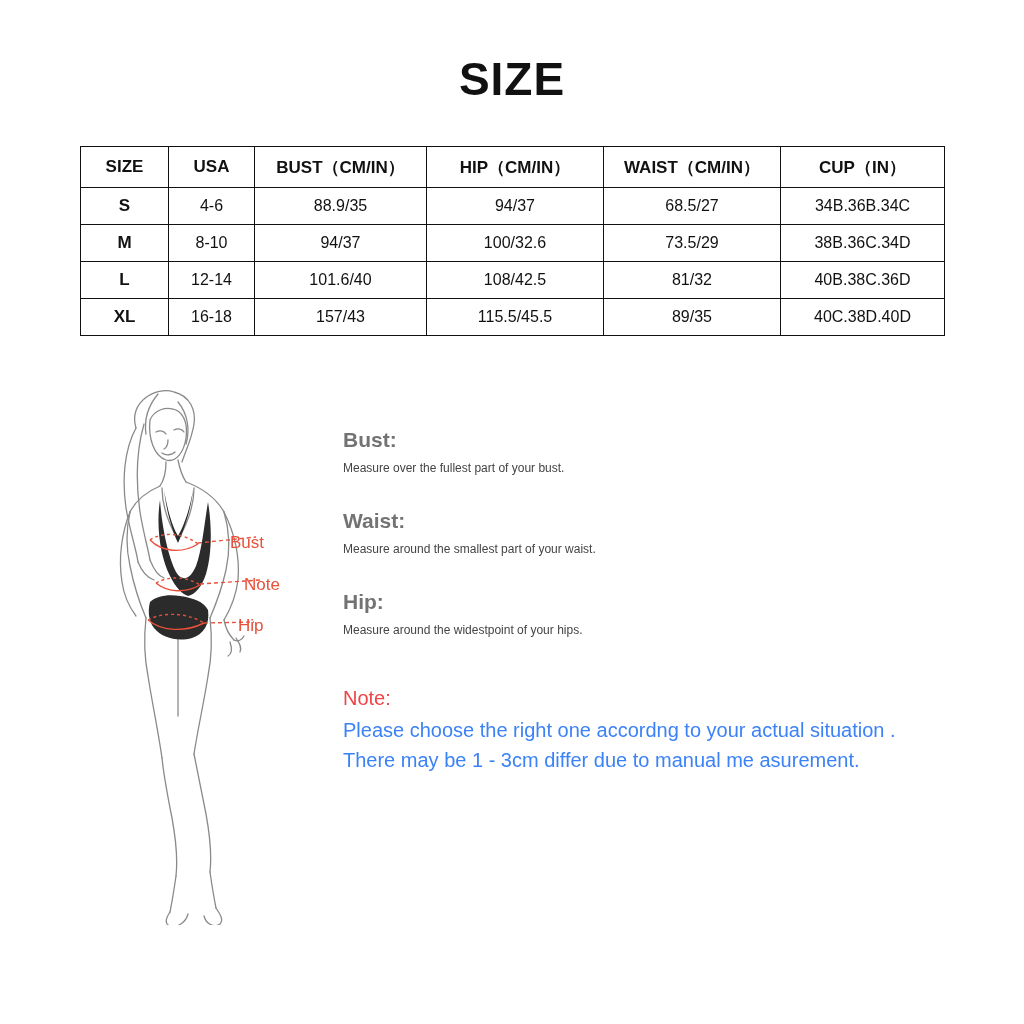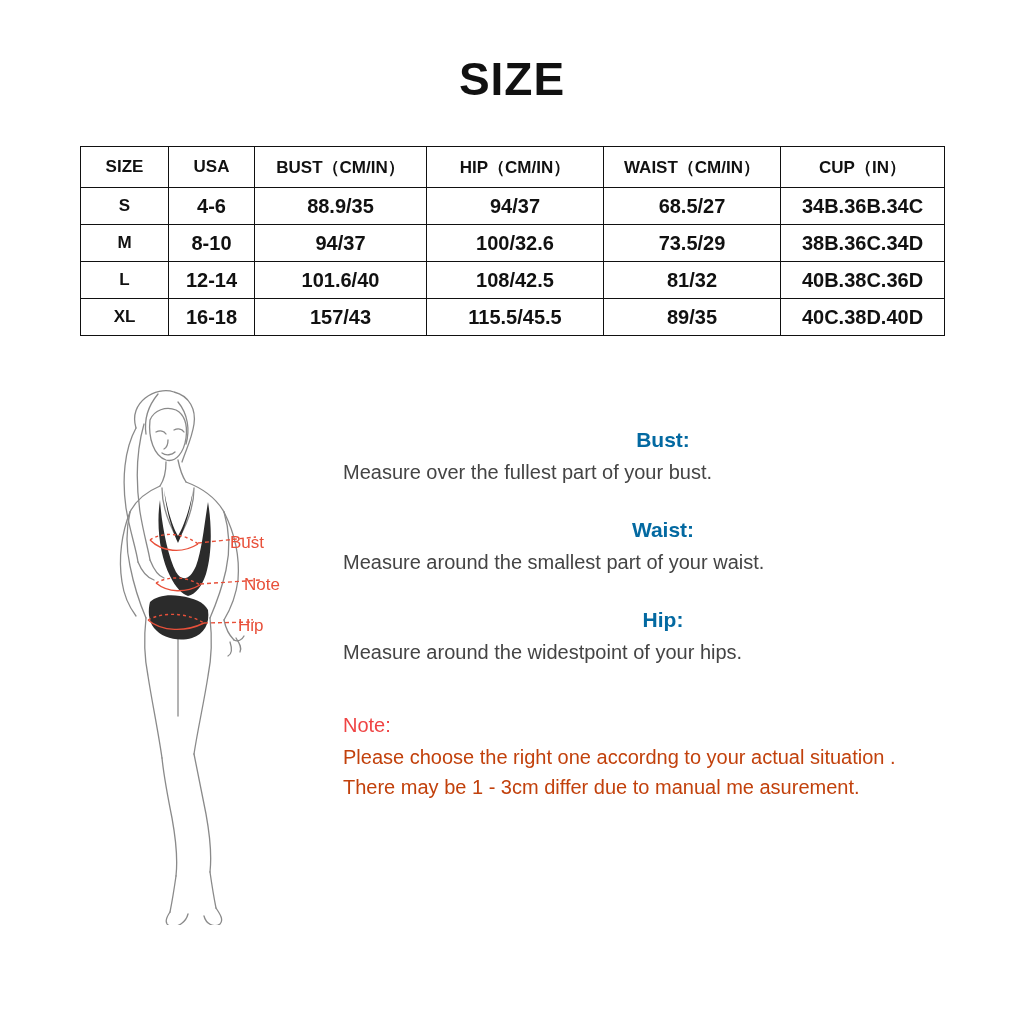--- a/index.html
+++ b/index.html
@@ -33,26 +33,25 @@
   }
   table.size-table {
     border-collapse: collapse;
     width: 100%;
     table-layout: fixed;
   }
   table.size-table th,
   table.size-table td {
     border: 1px solid #111111;
     text-align: center;
-    font-size: 20px;
+    font-size: 16px;
     color: #111111;
     height: 36px;
     padding: 0 2px;
     white-space: nowrap;
-    font-weight: bold;
   }
   table.size-table th {
     font-weight: bold;
     font-size: 17px;
     height: 40px;
   }
   table.size-table td.size-col {
     font-weight: bold;
     font-size: 17px;
   }
@@ -93,40 +92,39 @@
   
   .info {
     position: absolute;
     left: 343px;
     top: 48px;
     width: 640px;
   }
   .info h3 {
     font-size: 21px;
     font-weight: bold;
-    color: #0369a1;
+    color: #737373;
     margin: 0 0 9px 0;
-    text-align: center;
   }
   .info p {
-    font-size: 20px;
+    font-size: 12px;
     color: #444444;
     margin: 0 0 34px 0;
   }
   .note {
     margin-top: 50px;
   }
   .note .note-title {
     font-size: 20px;
     color: #ef4444;
     margin: 0 0 9px 0;
   }
   .note .note-line {
     font-size: 20px;
-    color: #c2410c;
+    color: #3b82f6;
     margin: 0 0 7px 0;
   }
 </style>
 </head>
 <body>
 
 <div class="title">SIZE</div>
 
 <div class="table-wrap">
   <table class="size-table">

